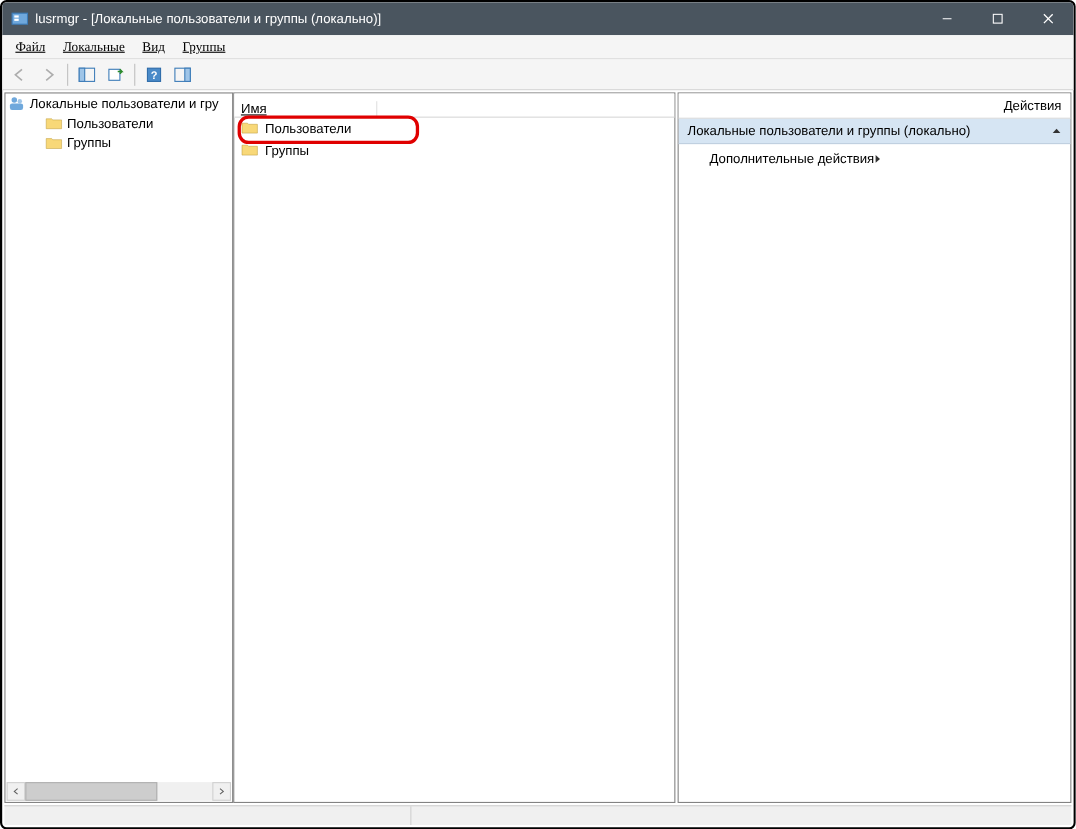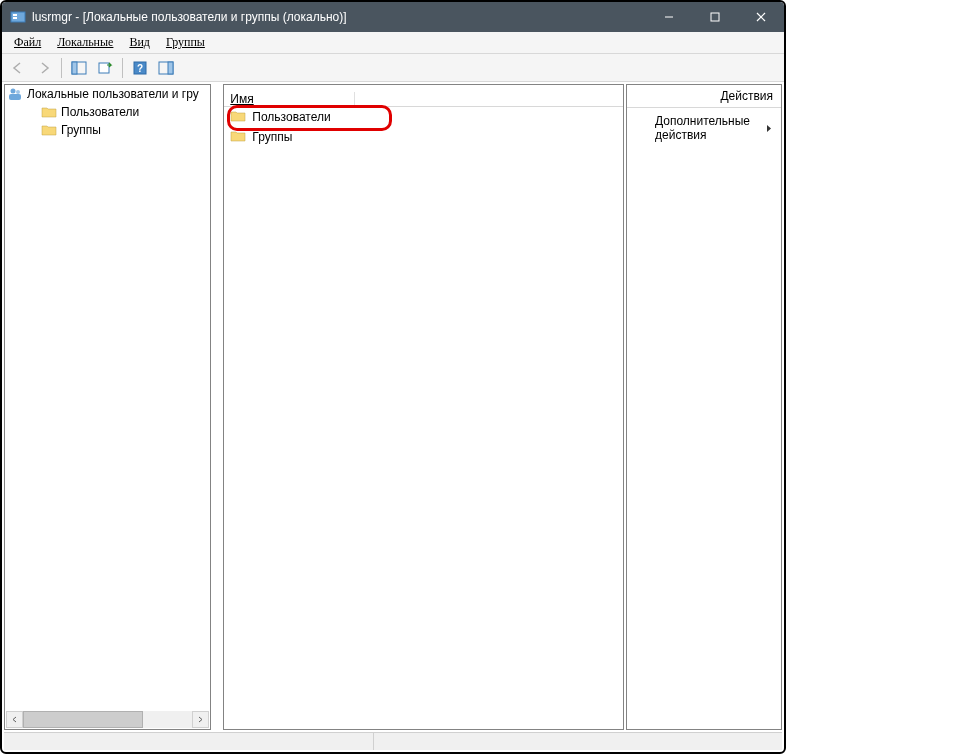--- a/index.html
+++ b/index.html
@@ -1,57 +1,57 @@
 <!DOCTYPE html>
 <html><head>
 <meta charset="utf-8">
 <style>
 * { box-sizing: border-box; margin: 0; padding: 0; }
 body { font-family: "Segoe UI", Tahoma, sans-serif; font-size: 12px; background: #fff; width: 978px; height: 754px; overflow: hidden; }
 
-.outer-frame { width: 786px; height: 754px; border: 2px solid #000; border-radius: 6px; overflow: hidden; position: relative; background: #fff; }
+.outer-frame { width: 978px; height: 754px; border: 2px solid #000; border-radius: 6px; overflow: hidden; position: relative; background: #fff; }
 
 .titlebar { height: 30px; background: #4a555f; display: flex; align-items: center; color: #fff; font-size: 12px; padding-left: 8px; }
 .titlebar-icon { width: 16px; height: 16px; margin-right: 6px; display: inline-flex; align-items: center; justify-content: center; }
 .titlebar-text { flex: 1; }
 .titlebar-buttons { display: flex; height: 100%; }
 .titlebar-btn { width: 46px; height: 100%; display: flex; align-items: center; justify-content: center; color: #fff; cursor: default; }
 
 .menubar { height: 22px; background: #f5f5f5; display: flex; align-items: center; padding: 0 4px; border-bottom: 1px solid #d8d8d8; }
 .menu-item { padding: 2px 8px; cursor: default; font-family: Liberation Serif, serif; }
 .menu-item span.ul { text-decoration: underline; }
 
 .toolbar { height: 28px; background: #f5f5f5; display: flex; align-items: center; padding: 0 4px; gap: 2px; border-bottom: 1px solid #d8d8d8; }
 .tb-btn { width: 24px; height: 24px; display: flex; align-items: center; justify-content: center; border: 1px solid transparent; cursor: default; }
 .tb-btn.disabled { opacity: 0.4; }
 .tb-sep { width: 1px; height: 20px; background: #c0c0c0; margin: 0 3px; }
 
 .content-area { position: absolute; top: 82px; left: 2px; right: 2px; bottom: 22px; background: #fff; display: flex; }
 
-.tree-pane { width: 208px; border: 1px solid #838383; background: #fff; margin-right: 12px; position: relative; }
+.tree-pane { width: 208px; border: 1px solid #838383; background: #fff; margin-right: 0; position: relative; }
 .tree-item { display: flex; align-items: center; padding: 1px 2px; cursor: default; white-space: nowrap; overflow: hidden; }
 .tree-item.root { font-size: 12px; }
 .tree-item.child { padding-left: 36px; }
 .tree-icon { width: 16px; height: 16px; margin-right: 4px; display: inline-flex; align-items: center; justify-content: center; flex-shrink: 0; }
 .tree-scroll { position: absolute; bottom: 1px; left: 1px; right: 1px; height: 17px; background: #f0f0f0; display: flex; }
 .tree-scroll-thumb { width: 120px; height: 100%; background: #cdcdcd; border: 1px solid #b0b0b0; }
 .tree-scroll-btn { width: 17px; height: 17px; background: #f0f0f0; border: 1px solid #d0d0d0; display: flex; align-items: center; justify-content: center; }
 
 .list-pane { width: 402px; border: 1px solid #838383; background: #fff; margin-right: 2px; position: relative; }
 .list-header { height: 22px; border-bottom: 1px solid #d8d8d8; display: flex; align-items: flex-end; padding-left: 6px; background: #fff; font-size: 12px; }
 .list-header-col { border-right: 1px solid #e0e0e0; padding-right: 100px; text-decoration: underline; }
 .list-item { display: flex; align-items: center; padding: 2px 6px; cursor: default; }
 .list-item .folder-icon { width: 16px; height: 16px; margin-right: 6px; }
 
 .highlight-ring { position: absolute; top: 20px; left: 3px; width: 165px; height: 26px; border: 3px solid #e00000; border-radius: 10px; pointer-events: none; }
 
 .actions-pane { flex: 1; border: 1px solid #838383; background: #fff; }
 .actions-title { padding: 4px 8px; font-size: 12px; background: #fff; border-bottom: 1px solid #d8d8d8; text-align: right; }
 .actions-subhead { background: #d6e5f3; padding: 4px 8px; font-size: 12px; border-bottom: 1px solid #c0d0e0; display: flex; align-items: center; justify-content: space-between; }
-.actions-row { padding: 6px 8px 6px 28px; font-size: 12px; display: flex; align-items: center; justify-content: flex-end; cursor: default; gap: 16px; }
+.actions-row { padding: 6px 8px 6px 28px; font-size: 12px; display: flex; align-items: center; justify-content: flex-start; cursor: default; }
 
 .statusbar { position: absolute; bottom: 2px; left: 2px; right: 2px; height: 18px; background: #f0f0f0; border-top: 1px solid #d0d0d0; display: flex; }
 .status-cell { border-right: 1px solid #d0d0d0; width: 370px; }
 .status-cell:last-child { border-right: none; flex: 1; }
 
 svg { display: block; }
 .folder-svg { fill: #f8d878; stroke: #c0a040; stroke-width: 0.5; }
 </style>
 </head>
 <body>
@@ -196,20 +196,28 @@
               <path class="folder-svg" d="M1 3 L1 12 L15 12 L15 4 L7 4 L6 3 Z"></path>
             </svg>
         </span>
         <span>Группы</span>
       </div>
       <div class="highlight-ring"></div>
     </div>
 
     <div class="actions-pane">
       <div class="actions-title">Действия</div>
+      <div class="actions-subhead">
+        <span>Локальные пользователи и группы (локально)</span>
+        <span>
+            <svg width="9" height="9" viewBox="0 0 9 9">
+              <path d="M1 6 L4.5 2 L8 6" fill="#333"></path>
+            </svg>
+          </span>
+      </div>
       <div class="actions-row">
         <span>Дополнительные действия</span>
         <span>
             <svg width="7" height="9" viewBox="0 0 7 9">
               <path d="M1 1 L5 4.5 L1 8" fill="#333"></path>
             </svg>
           </span>
       </div>
     </div>
 

